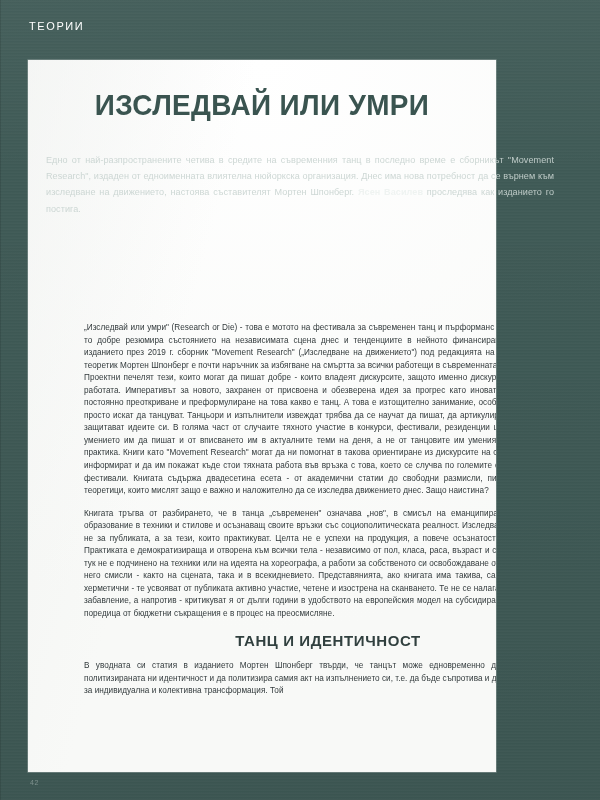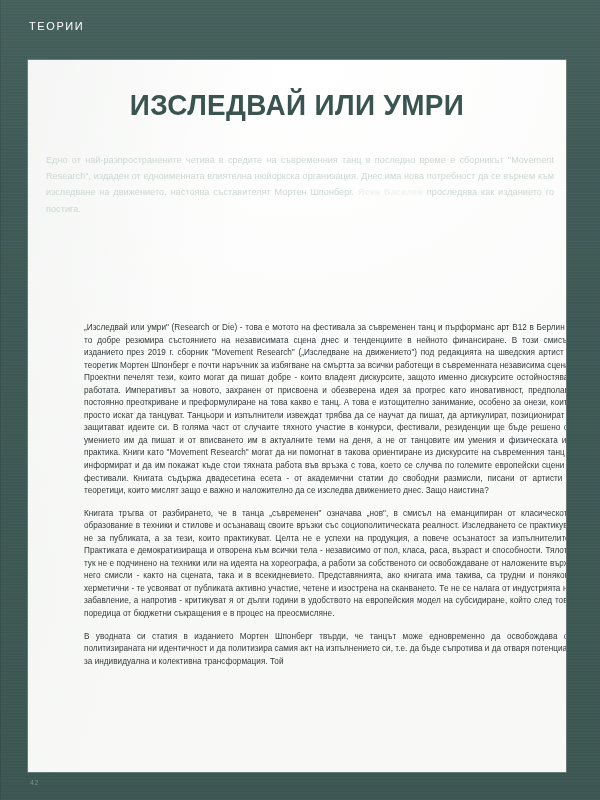--- a/index.html
+++ b/index.html
@@ -22,21 +22,21 @@
   .kicker{
     position:absolute;left:29px;top:20px;
     color:#ffffff;
     font-size:11px;
     font-weight:normal;
     letter-spacing:1.6px;
   }
   
   .panel{
     position:absolute;
-    left:28px;top:60px;width:538px;height:712px;
+    left:28px;top:60px;width:468px;height:712px;
     background:#ffffff;
     box-shadow:0 0 0 0.6px rgba(255,255,255,0.35);
     overflow:hidden;
   }
   .panel-inner{
     position:absolute;inset:0;
     background:
       linear-gradient(105deg, rgba(238,240,238,0.55) 0%, rgba(255,255,255,0) 35%),
       radial-gradient(120% 80% at 50% 0%, rgba(255,255,255,1) 0%, rgba(248,249,247,1) 100%);
   }
@@ -100,20 +100,21 @@
   <div class="kicker">ТЕОРИИ</div>
 
   <div class="panel">
     <div class="panel-inner"></div>
 
     <div class="title">ИЗСЛЕДВАЙ ИЛИ УМРИ</div>
 
     <div class="body-wrap">
       <p>„Изследвай или умри" (Research or Die) - това е мотото на фестивала за съвременен танц и пърформанс арт B12 в Берлин и то добре резюмира състоянието на независимата сцена днес и тенденциите в нейното финансиране. В този смисъл изданието през 2019 г. сборник "Movement Research" („Изследване на движението") под редакцията на шведския артист и теоретик Мортен Шпонберг е почти наръчник за избягване на смъртта за всички работещи в съвременната независима сцена. Проектни печелят тези, които могат да пишат добре - които владеят дискурсите, защото именно дискурсите остойностяват работата. Императивът за новото, захранен от присвоена и обезверена идея за прогрес като иновативност, предполага постоянно преоткриване и преформулиране на това какво е танц. А това е изтощително занимание, особено за онези, които просто искат да танцуват. Танцьори и изпълнители извеждат трябва да се научат да пишат, да артикулират, позиционират и защитават идеите си. В голяма част от случаите тяхното участие в конкурси, фестивали, резиденции ще бъде решено от умението им да пишат и от вписването им в актуалните теми на деня, а не от танцовите им умения и физическата им практика. Книги като "Movement Research" могат да ни помогнат в такова ориентиране из дискурсите на съвременния танц и информират и да им покажат къде стои тяхната работа във връзка с това, което се случва по големите европейски сцени и фестивали. Книгата съдържа двадесетина есета - от академични статии до свободни размисли, писани от артисти и теоретици, които мислят защо е важно и наложително да се изследва движението днес. Защо наистина?</p>
       <p>Книгата тръгва от разбирането, че в танца „съвременен" означава „нов", в смисъл на еманципиран от класическото образование в техники и стилове и осъзнаващ своите връзки със социополитическата реалност. Изследването се практикува не за публиката, а за тези, които практикуват. Целта не е успехи на продукция, а повече осъзнатост за изпълнителите. Практиката е демократизираща и отворена към всички тела - независимо от пол, класа, раса, възраст и способности. Тялото тук не е подчинено на техники или на идеята на хореографа, а работи за собственото си освобождаване от наложените върху него смисли - както на сцената, така и в всекидневието. Представянията, ако книгата има такива, са трудни и понякога херметични - те усвояват от публиката активно участие, четене и изострена на сканването. Те не се налага от индустрията на забавление, а напротив - критикуват я от дълги години в удобството на европейския модел на субсидиране, който след това поредица от бюджетни съкращения е в процес на преосмисляне.</p>
+      <p class="section-head">ТАНЦ И ИДЕНТИЧНОСТ</p>
       <p>В уводната си статия в изданието Мортен Шпонберг твърди, че танцът може едновременно да освобождава от политизираната ни идентичност и да политизира самия акт на изпълнението си, т.е. да бъде съпротива и да отваря потенциал за индивидуална и колективна трансформация. Той</p>
     </div>
   </div>
 
   <div class="intro">
     <span>Едно от най-разпространените четива в средите на съвременния танц в последно време е сборникът "Movement Research", издаден от едноименната влиятелна нюйоркска организация. Днес има нова потребност да се върнем към изследване на движението, настоява съставителят Мортен Шпонберг. </span><b>Ясен Василев</b><span> проследява как изданието го постига.</span>
   </div>
 
   <div class="folio">42</div>
 

